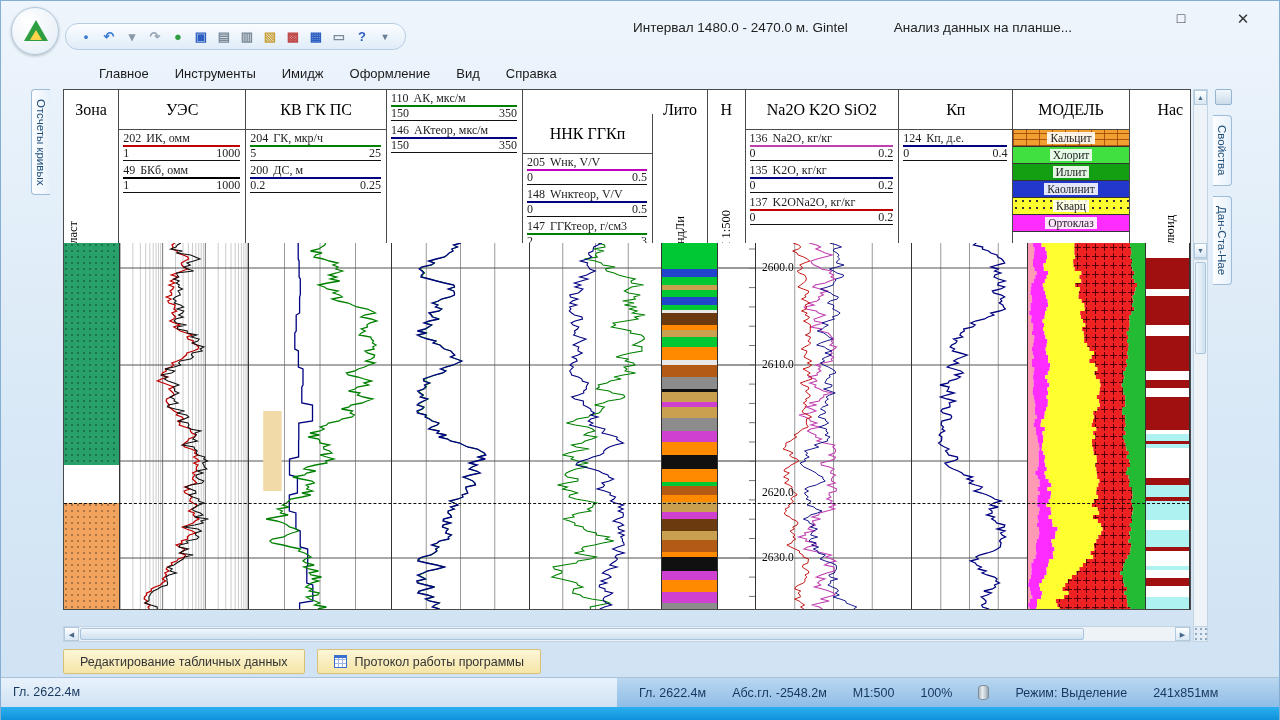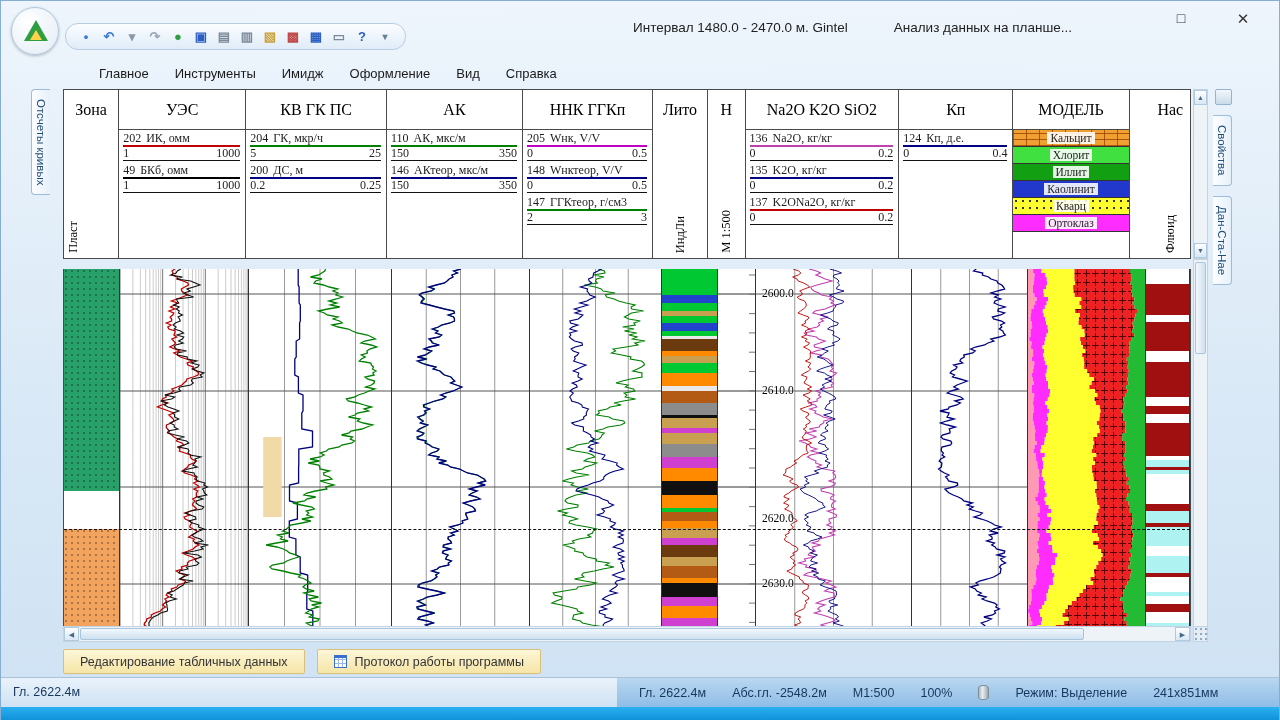--- a/index.html
+++ b/index.html
@@ -41,21 +41,21 @@
 .cname{margin:2px 5px 0 4px;font-size:12px;line-height:13px;display:flex;gap:5px;border-bottom:2px solid #000;white-space:nowrap;overflow:hidden}
 .cscale{margin:0 5px 3px 4px;font-size:12px;line-height:13px;display:flex;justify-content:space-between;border-bottom:1px solid #111}
 .litem{height:17px;position:relative;display:flex;align-items:center;justify-content:center;font-size:11.5px;border-bottom:1px solid #333;overflow:hidden}
 .litem span{background:rgba(255,255,255,.88);padding:0 3px;line-height:12px;z-index:2}
 .litem.brick{background-image:repeating-linear-gradient(0deg,rgba(150,60,0,.75) 0 1px,transparent 1px 6px),repeating-linear-gradient(90deg,rgba(150,60,0,.75) 0 1px,transparent 1px 13px)}
 .litem.dots{background-image:radial-gradient(circle at 3px 3px,#333 1px,transparent 1.4px);background-size:7px 7px}
 .vlabel{position:absolute;left:2px;bottom:5px;writing-mode:vertical-rl;transform:rotate(180deg);font-size:12.5px;color:#000;white-space:nowrap}
 .vlabel.vcenter{left:50%;transform:translateX(-50%) rotate(180deg)}
 
 
-#plot{position:absolute;left:62px;top:268px;width:1128px;height:367px;display:flex;background:#fff;border:1px solid #4a4a4a;border-top:none}
+#plot{position:absolute;left:62px;top:242px;width:1128px;height:367px;display:flex;background:#fff;border:1px solid #4a4a4a;border-top:none}
 .pcell{position:relative;height:100%;border-right:1px solid #333;overflow:hidden;background:#fff}
 .pcell:last-child{border-right:none}
 .pcell svg{display:block}
 .zone-fill{position:absolute;left:0;width:100%;background-image:radial-gradient(circle at 2px 2px,rgba(0,0,0,.28) 1px,transparent 1.3px);background-size:6px 6px}
 .marker{position:absolute;left:0;right:0;top:260px;height:0;border-top:1px dashed #111;z-index:5}
 .dlabel{position:absolute;left:698px;font-family:"Liberation Serif",serif;font-size:11.5px;color:#000;z-index:6;text-shadow:0 0 2px #fff,0 0 2px #fff}
 
 
 .sb{position:absolute;background:#eef3f8;border:1px solid #c2d4e4}
 .varrow{position:absolute;left:0;right:0;height:15px;background:linear-gradient(#fdfeff,#d9e7f4);border:1px solid #b2cade;color:#4a6a8a;font-size:7px;text-align:center;line-height:13px}
@@ -169,39 +169,38 @@
         <div class="cname" style="border-bottom-color: rgb(0, 0, 128);">
           <span>200</span>
           <span>ДС, м</span>
         </div>
         <div class="cscale">
           <span>0.2</span>
           <span>0.25</span>
         </div>
       </div>
       <div class="hcell" style="width: 138px;">
-        <div class="htitle hb">АК</div>
         <div class="cname" style="border-bottom-color: rgb(0, 128, 0);">
           <span>110</span>
           <span>АК, мкс/м</span>
         </div>
         <div class="cscale">
           <span>150</span>
           <span>350</span>
         </div>
         <div class="cname" style="border-bottom-color: rgb(0, 0, 128);">
           <span>146</span>
           <span>АКтеор, мкс/м</span>
         </div>
         <div class="cscale">
           <span>150</span>
           <span>350</span>
         </div>
       </div>
-      <div class="hcell" style="width: 132px;">
+      <div class="hcell" style="width: 132px; margin-top: 24px;">
         <div class="htitle hb">ННК ГГКп</div>
         <div class="cname" style="border-bottom-color: rgb(192, 0, 192);">
           <span>205</span>
           <span>Wнк, V/V</span>
         </div>
         <div class="cscale">
           <span>0</span>
           <span>0.5</span>
         </div>
         <div class="cname" style="border-bottom-color: rgb(0, 0, 128);">

